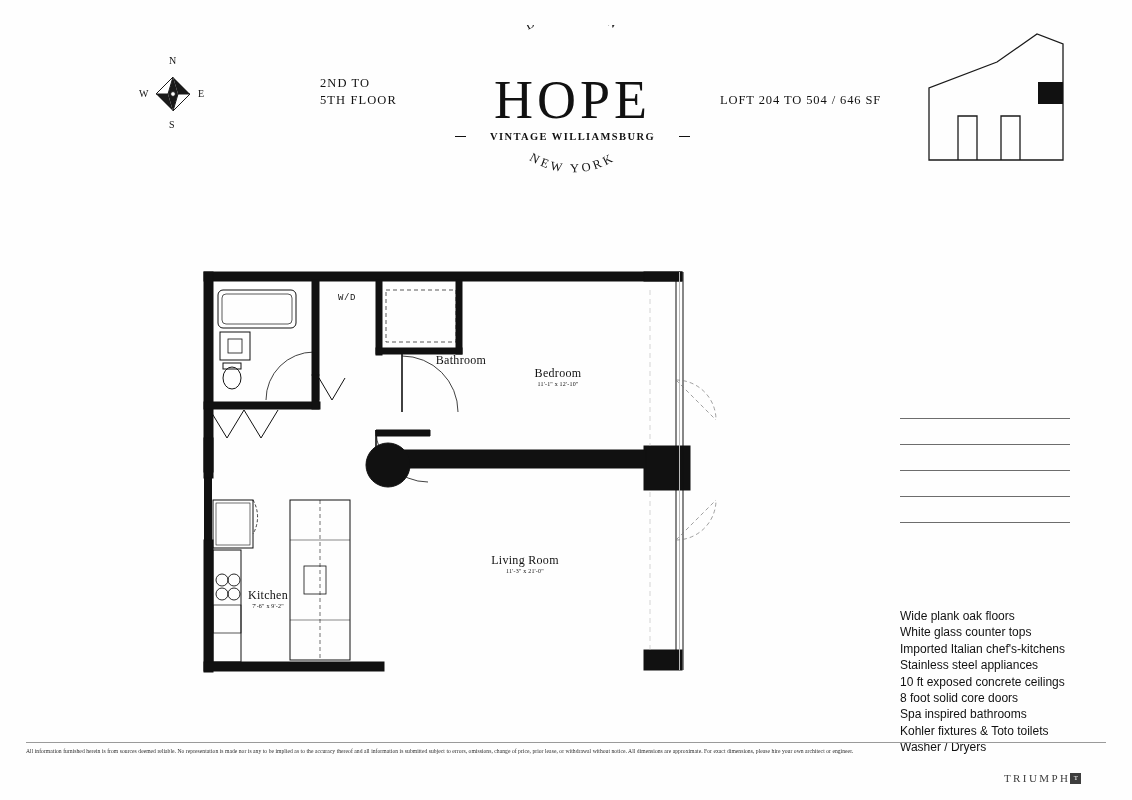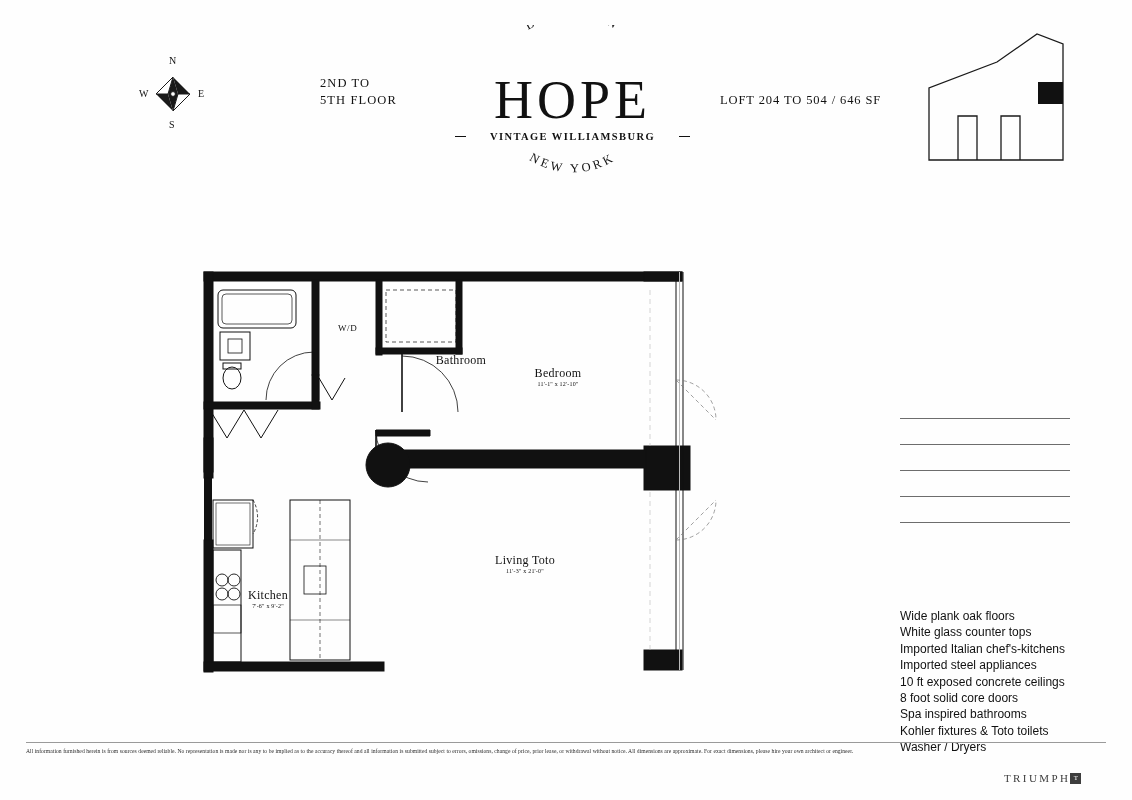--- a/index.html
+++ b/index.html
@@ -132,25 +132,25 @@
     font-family: "Liberation Serif", serif;
     color: #111;
     line-height: 11px;
   }
   .plan-label .nm { font-size: 12px; display: block; letter-spacing: 0.3px; }
   .plan-label .dim { font-size: 6px; display: block; letter-spacing: 0.2px; }
 
   .wd-label {
     position: absolute;
     left: 338px;
-    top: 323px;
+    top: 293px;
     font-size: 9px;
     letter-spacing: 0.6px;
     color: #111;
-    font-family: Liberation Serif, serif;
+    font-family: Liberation Mono, monospace;
   }
 
   
   .rule-lines {
     position: absolute;
     left: 900px;
     top: 418px;
     width: 170px;
   }
   .rule-lines .rl {
@@ -367,21 +367,21 @@
     </svg>
 
     <div class="plan-label" style="left:246px; top:105px; width:70px;">
       <span class="nm">Bathroom</span>
     </div>
     <div class="plan-label" style="left:338px; top:118px; width:80px;">
       <span class="nm">Bedroom</span>
       <span class="dim">11'-1" x 12'-10"</span>
     </div>
     <div class="plan-label" style="left:300px; top:305px; width:90px;">
-      <span class="nm">Living Toto</span>
+      <span class="nm">Living Room</span>
       <span class="dim">11'-3" x 21'-0"</span>
     </div>
     <div class="plan-label" style="left:48px; top:340px; width:80px;">
       <span class="nm">Kitchen</span>
       <span class="dim">7'-6" x 9'-2"</span>
     </div>
   </div>
 
   <div class="wd-label">W/D</div>
 
@@ -390,21 +390,21 @@
     <div class="rl"></div>
     <div class="rl"></div>
     <div class="rl"></div>
     <div class="rl"></div>
   </div>
 
   <div class="features">
     <div>Wide plank oak floors</div>
     <div>White glass counter tops</div>
     <div>Imported Italian chef's-kitchens</div>
-    <div>Imported steel appliances</div>
+    <div>Stainless steel appliances</div>
     <div>10 ft exposed concrete ceilings</div>
     <div>8 foot solid core doors</div>
     <div>Spa inspired bathrooms</div>
     <div>Kohler fixtures &amp; Toto toilets</div>
     <div>Washer / Dryers</div>
   </div>
 
   <div class="footer-rule"></div>
   <div class="disclaimer">All information furnished herein is from sources deemed reliable. No representation is made nor is any to be implied as to the accuracy thereof and all information is submitted subject to errors, omissions, change of price, prior lease, or withdrawal without notice. All dimensions are approximate. For exact dimensions, please hire your own architect or engineer.</div>
   <div class="brand">

